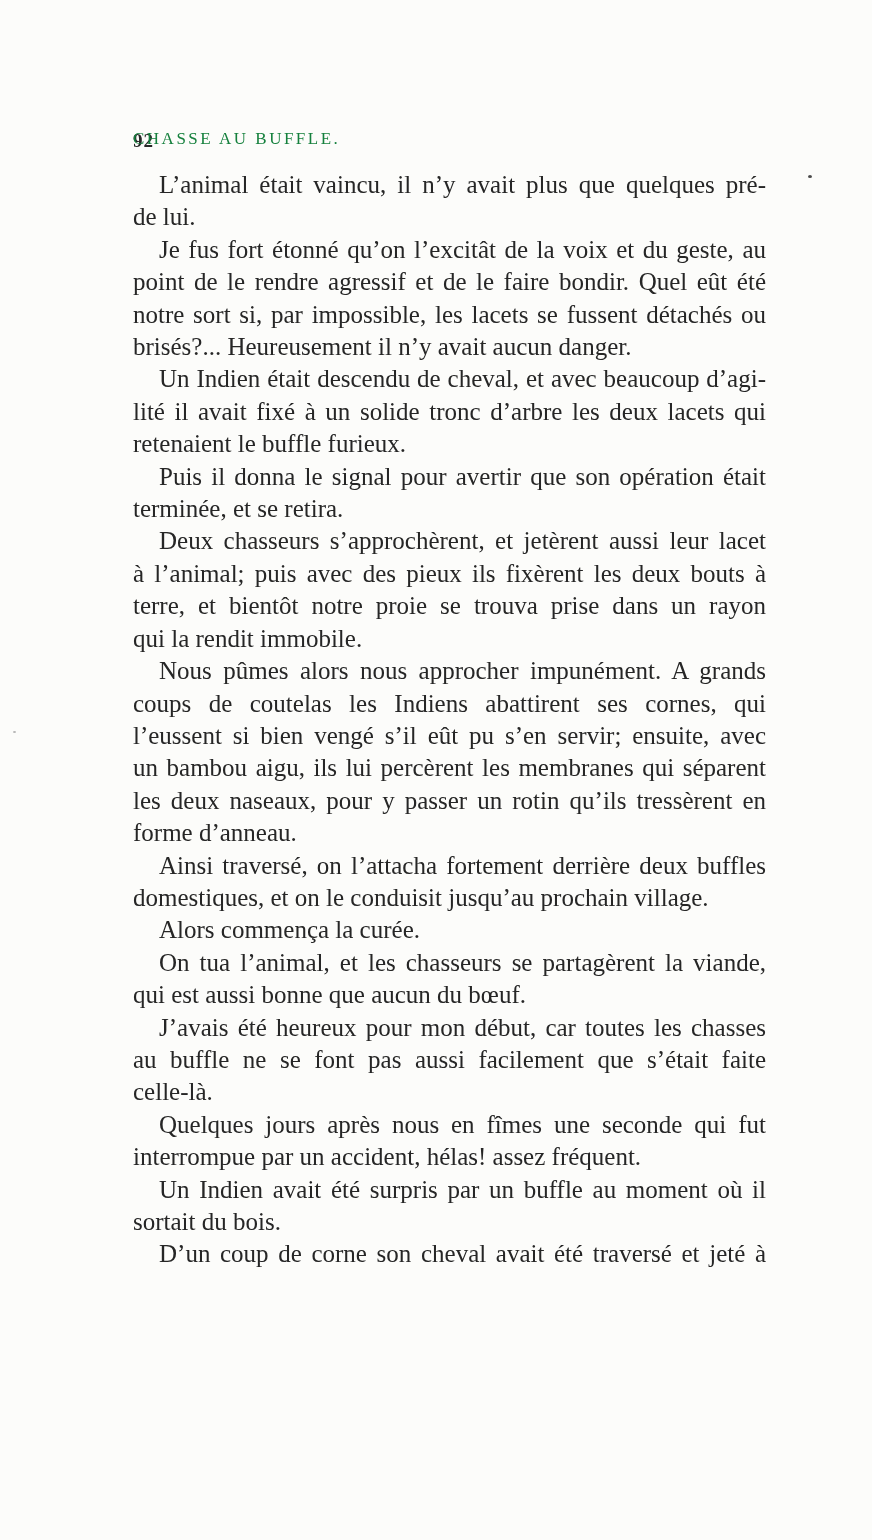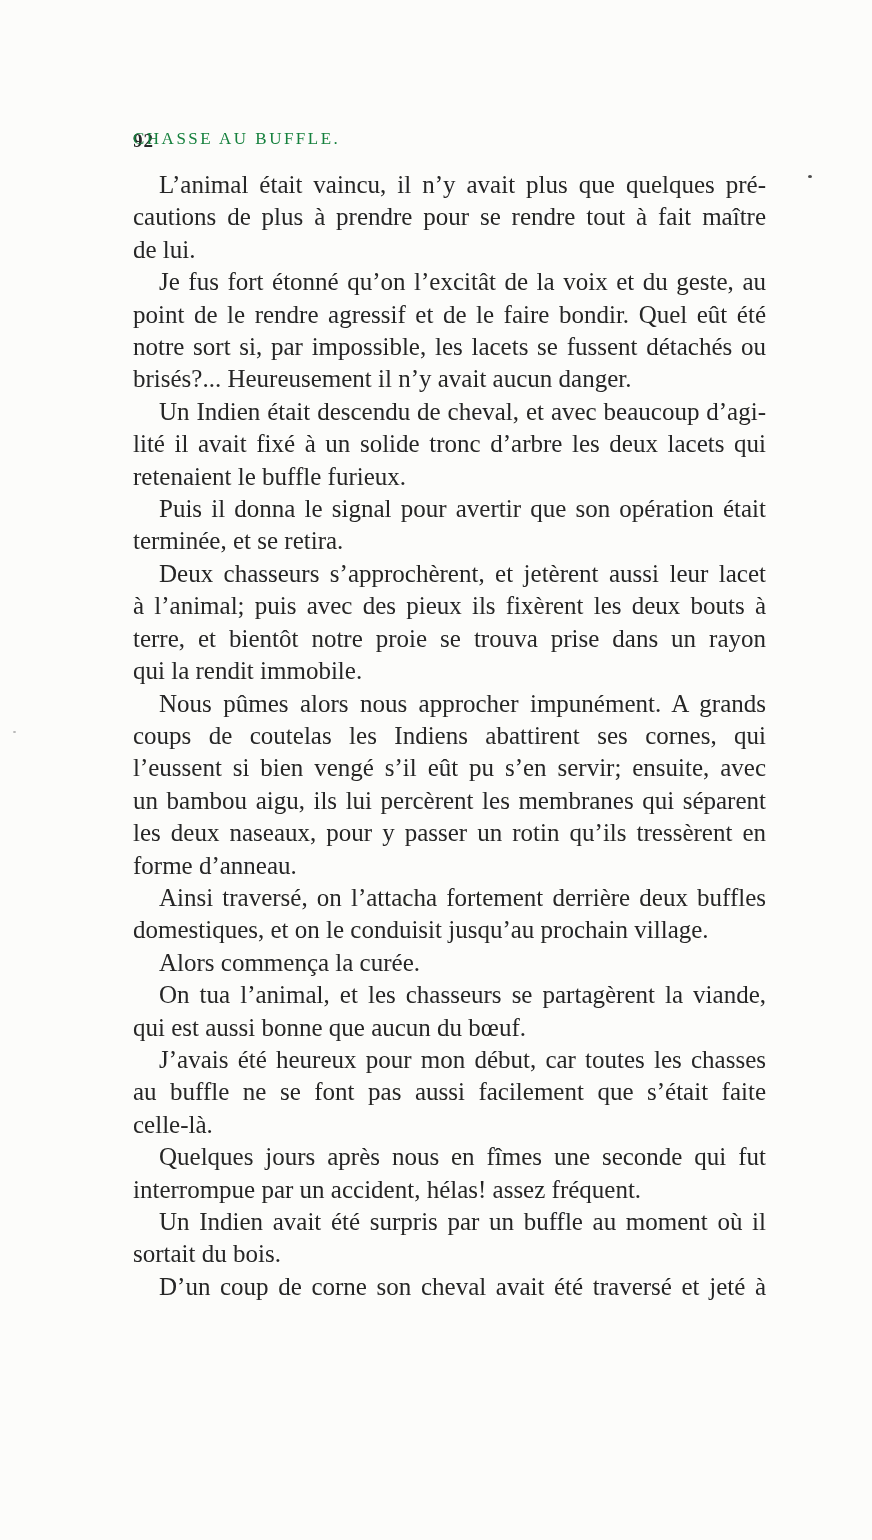--- a/index.html
+++ b/index.html
@@ -55,21 +55,20 @@
 
   <div class="header-row">
     <span class="page-number">92</span>
     <div class="running-title">CHASSE AU BUFFLE.</div>
   </div>
 
   <div class="text-block">
 
     <div>
       <div class="line first">L’animal était vaincu, il n’y avait plus que quelques pré-</div>
-      <div class="line">cautions de plus à prendre pour se rendre tout à fait maître</div>
       <div class="line lastleft">de lui.</div>
     </div>
 
     <div>
       <div class="line first">Je fus fort étonné qu’on l’excitât de la voix et du geste, au</div>
       <div class="line">point de le rendre agressif et de le faire bondir. Quel eût été</div>
       <div class="line">notre sort si, par impossible, les lacets se fussent détachés ou</div>
       <div class="line lastleft">brisés?... Heureusement il n’y avait aucun danger.</div>
     </div>
 

